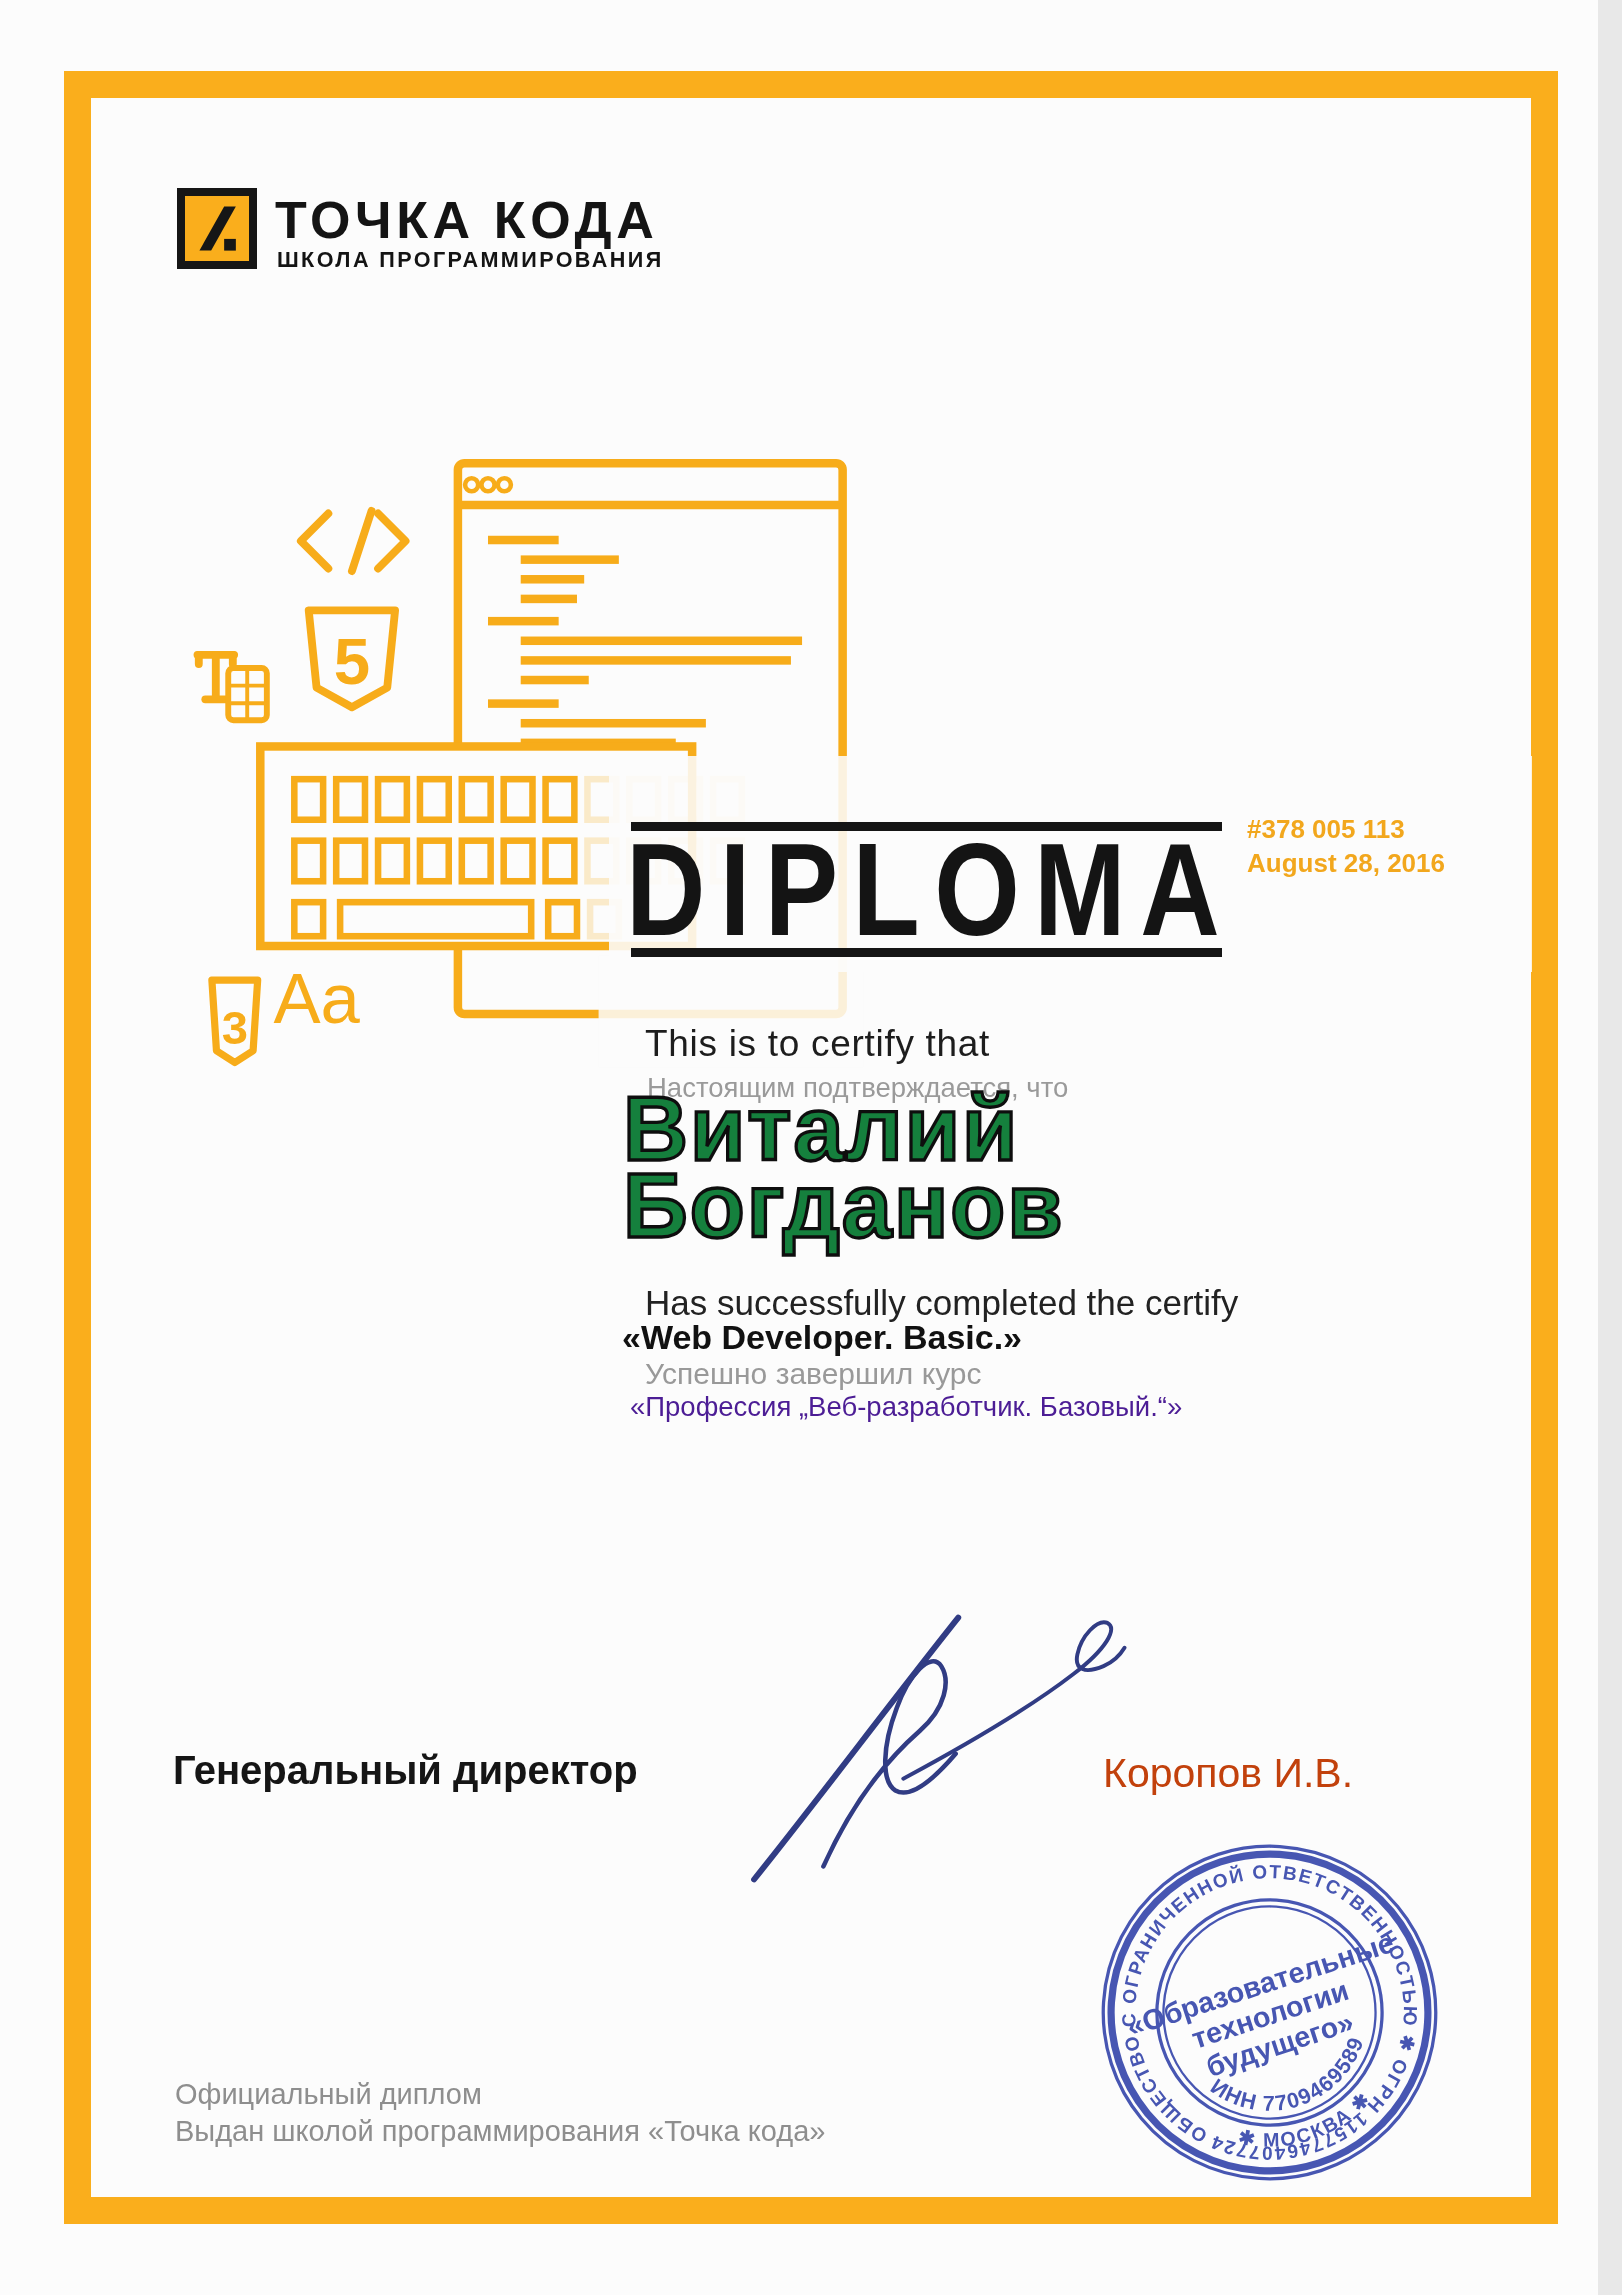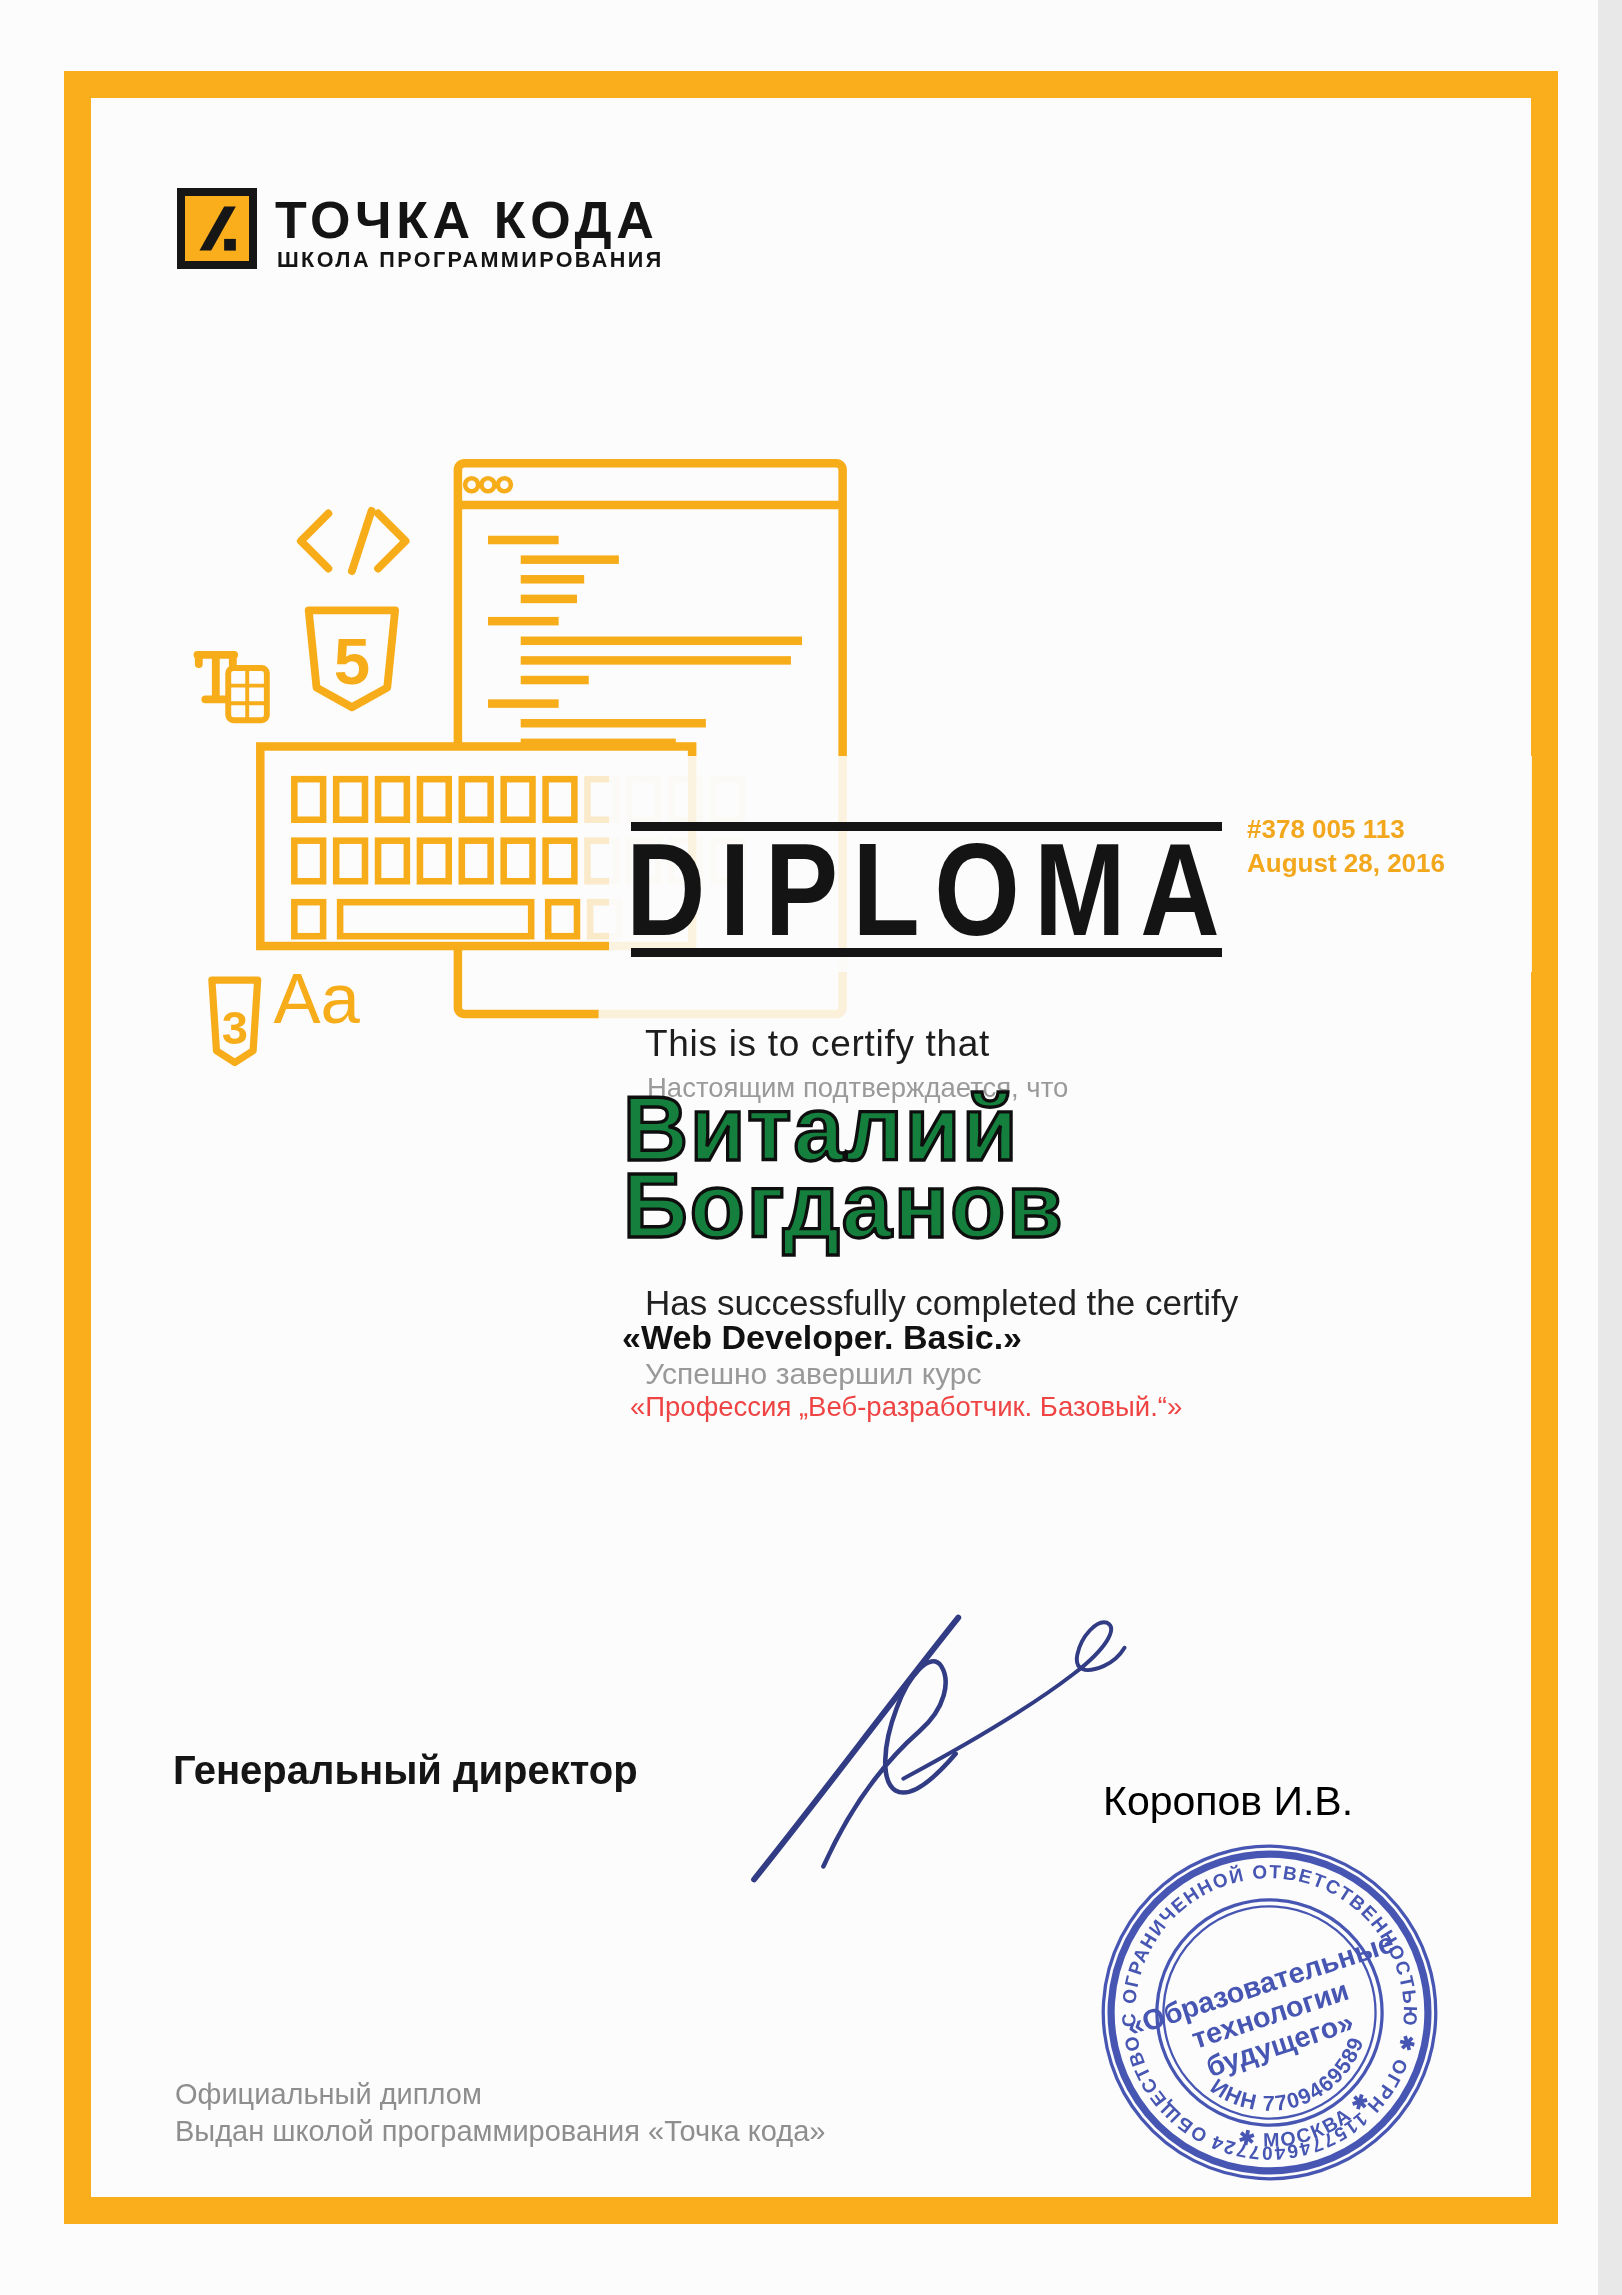--- a/index.html
+++ b/index.html
@@ -26,24 +26,24 @@
   #diploma-date{top:848px;}
   
   #certify-en{left:645px;top:1023px;font-size:37px;letter-spacing:0.7px;color:#1d1d1d;text-align:right;}
   #certify-ru{left:647px;top:1072px;font-size:27.5px;color:#9a9a9a;}
   #recipient{left:623px;top:1091px;font-size:90px;line-height:77px;font-weight:700;letter-spacing:2px;
              color:#15803d;-webkit-text-stroke:3.3px #0e0e0e;}
   
   #course-en{left:645px;top:1283px;font-size:35px;color:#222;}
   #course-title{left:622px;top:1318px;font-size:34px;font-weight:700;color:#111;}
   #course-ru{left:645px;top:1357px;font-size:30px;color:#999;}
-  #course-title-ru{left:630px;top:1391px;font-size:27.5px;color:#ef4444;}
+  #course-title-ru{left:630px;top:1391px;font-size:27.5px;color:#4c1d95;}
   
   #role{left:173px;top:1748px;font-size:40px;font-weight:700;color:#151515;}
-  #signer{left:1103px;top:1750px;font-size:41px;color:#000000;margin-top:28px;}
+  #signer{left:1103px;top:1750px;font-size:41px;color:#c2410c;}
   #signature-svg{left:720px;top:1590px;}
   
   #stamp{left:1098px;top:1841px;width:343px;height:343px;opacity:.93;}
   
   #footer{left:175px;top:2076px;font-size:29px;line-height:37px;color:#8e8e8e;}
   #illustration{left:170px;top:406px;}
 </style>
 </head>
 <body>
 

